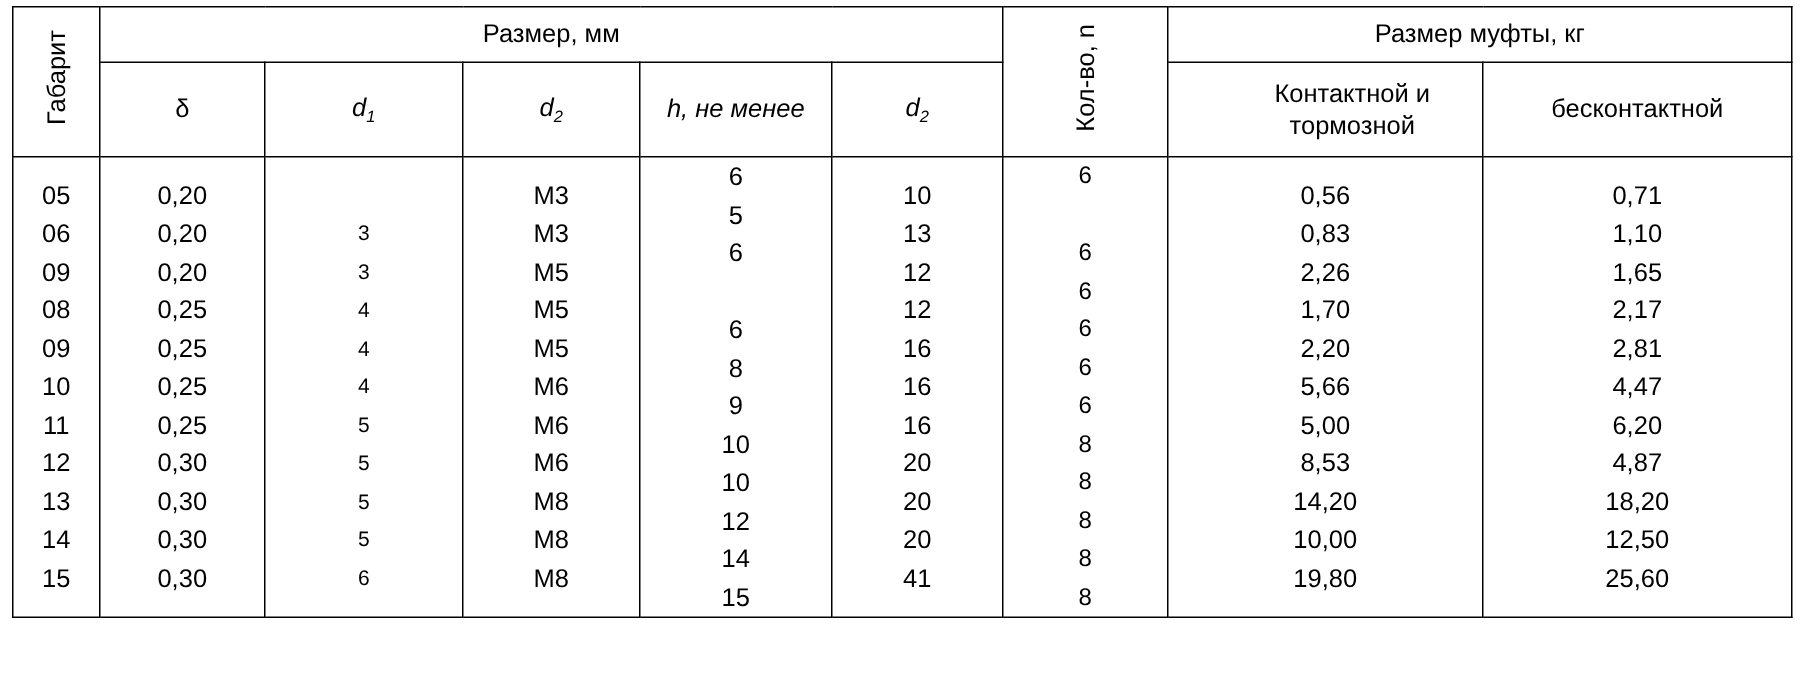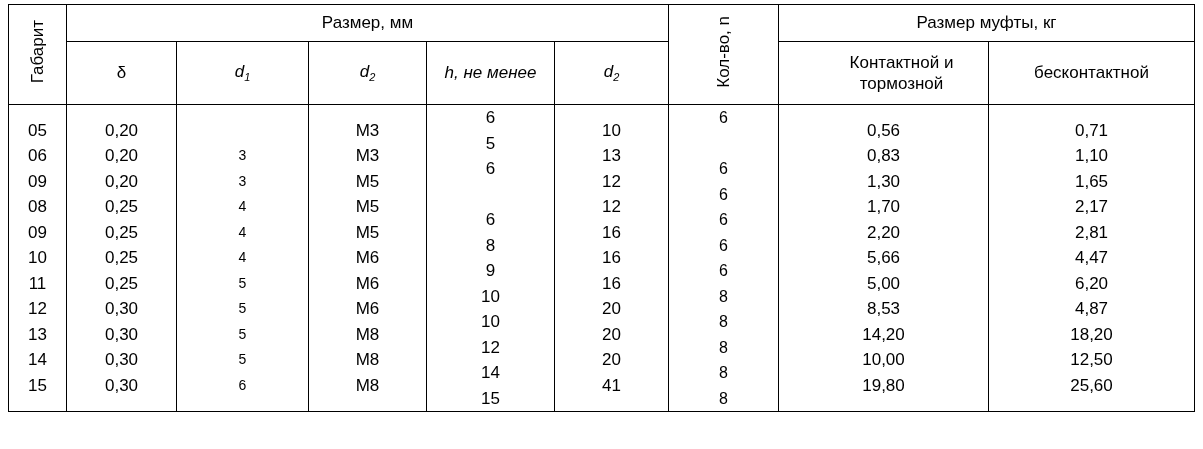--- a/index.html
+++ b/index.html
@@ -247,21 +247,21 @@
               <span>8</span>
               <span>8</span>
               <span>8</span>
               <span>8</span>
             </span>
       </td>
       <td class="bodycell">
         <span class="stack">
               <span>0,56</span>
               <span>0,83</span>
-              <span>1,30</span>
+              <span>2,26</span>
               <span>1,70</span>
               <span>2,20</span>
               <span>5,66</span>
               <span>5,00</span>
               <span>8,53</span>
               <span>14,20</span>
               <span>10,00</span>
               <span>19,80</span>
             </span>
       </td>

